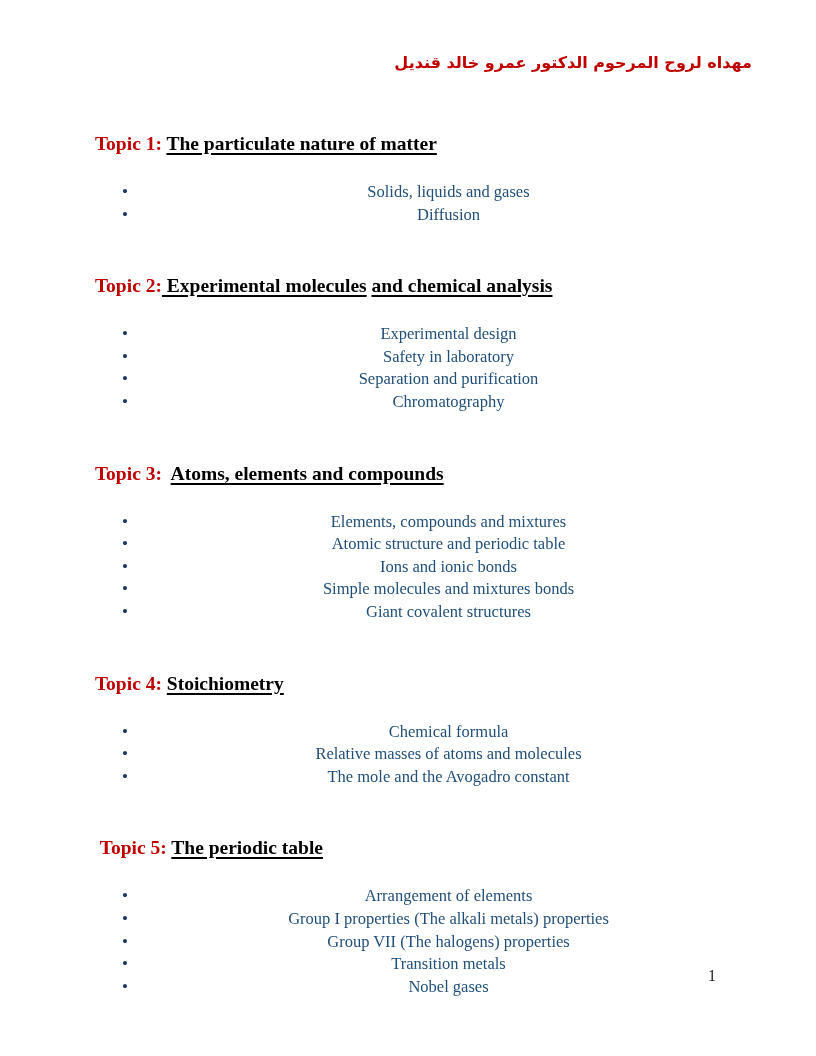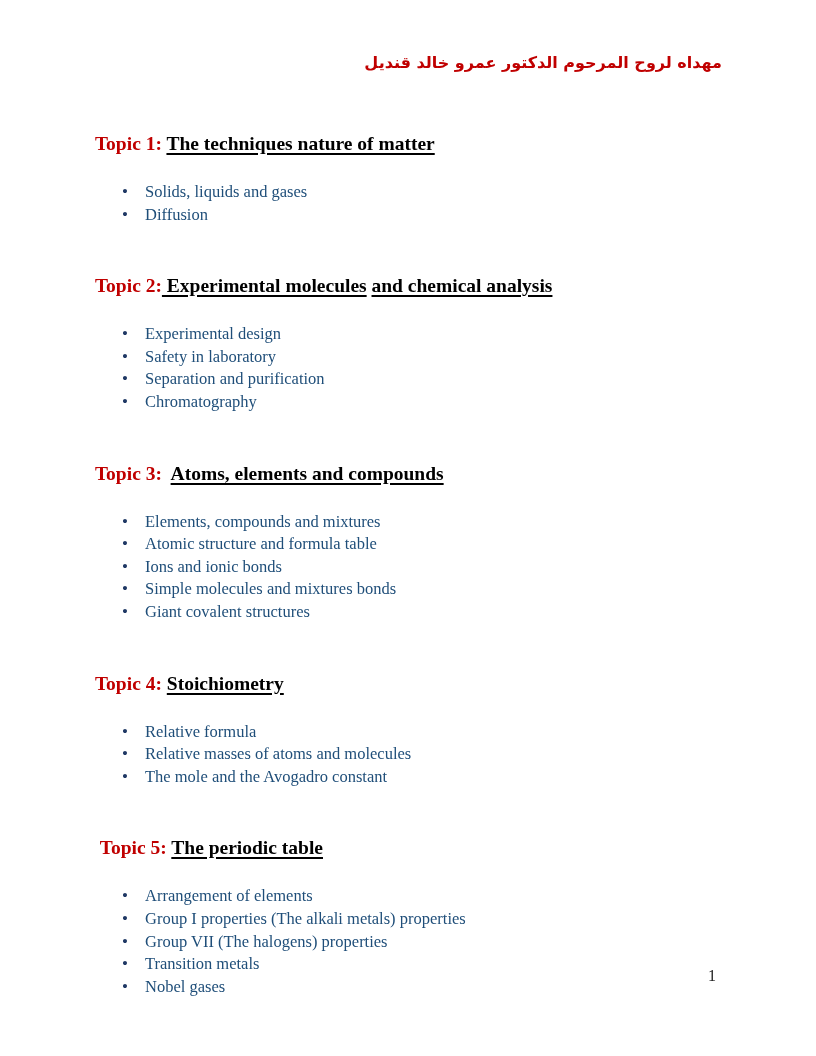--- a/index.html
+++ b/index.html
@@ -6,21 +6,21 @@
     margin: 0;
     padding: 0;
     background: #ffffff;
   }
   .page {
     position: relative;
     width: 816px;
     height: 1056px;
     background: #ffffff;
     box-sizing: border-box;
-    padding: 50px 94px 0 66px;
+    padding: 50px 64px 0 66px;
     overflow: hidden;
     font-family: "Liberation Serif", serif;
   }
   .dedication {
     direction: rtl;
     text-align: right;
     font-family: "DejaVu Sans", sans-serif;
     font-weight: bold;
     font-size: 16px;
     line-height: 26px;
@@ -54,20 +54,21 @@
     margin: 0;
     padding: 0;
   }
   .topic-item {
     position: relative;
     padding-left: 79px;
     font-size: 16.5px;
     line-height: 22.6px;
     color: var(--body-blue, #1F4E79);
     white-space: pre;
+    text-align: center;
   }
   .topic-item::before {
     content: "\2022";
     position: absolute;
     left: 56px;
     top: 0;
     color: var(--bullet-blue, #1F3864);
     font-size: 17px;
   }
   .page-number {
@@ -82,21 +83,21 @@
 </head>
 <body>
 
 <div class="page">
 
   <div class="dedication">مهداه لروح المرحوم الدكتور عمرو خالد قنديل</div>
 
   <main>
   <section class="topic first">
     <div class="topic-heading">
-      <span class="topic-label">Topic 1:</span><span class="topic-title"><span class="seg"> </span><span class="seg u">The techniques nature of matter</span></span>
+      <span class="topic-label">Topic 1:</span><span class="topic-title"><span class="seg"> </span><span class="seg u">The particulate nature of matter</span></span>
     </div>
     <ul class="topic-list">
           <li class="topic-item">Solids, liquids and gases</li>
           <li class="topic-item">Diffusion</li>
         </ul>
   </section>
 
   <section class="topic">
     <div class="topic-heading">
       <span class="topic-label">Topic 2:</span><span class="topic-title"><span class="seg u"> Experimental molecules</span><span class="seg"> </span><span class="seg u">and chemical analysis</span></span>
@@ -108,33 +109,33 @@
           <li class="topic-item">Chromatography</li>
         </ul>
   </section>
 
   <section class="topic">
     <div class="topic-heading">
       <span class="topic-label">Topic 3:</span><span class="topic-title"><span class="seg">  </span><span class="seg u">Atoms, elements and compounds</span></span>
     </div>
     <ul class="topic-list">
           <li class="topic-item">Elements, compounds and mixtures</li>
-          <li class="topic-item">Atomic structure and formula table</li>
+          <li class="topic-item">Atomic structure and periodic table</li>
           <li class="topic-item">Ions and ionic bonds</li>
           <li class="topic-item">Simple molecules and mixtures bonds</li>
           <li class="topic-item">Giant covalent structures</li>
         </ul>
   </section>
 
   <section class="topic">
     <div class="topic-heading">
       <span class="topic-label">Topic 4:</span><span class="topic-title"><span class="seg"> </span><span class="seg u">Stoichiometry</span></span>
     </div>
     <ul class="topic-list">
-          <li class="topic-item">Relative formula</li>
+          <li class="topic-item">Chemical formula</li>
           <li class="topic-item">Relative masses of atoms and molecules</li>
           <li class="topic-item">The mole and the Avogadro constant</li>
         </ul>
   </section>
 
   <section class="topic">
     <div class="topic-heading">
       <span class="topic-label"> Topic 5:</span><span class="topic-title"><span class="seg"> </span><span class="seg u">The periodic table</span></span>
     </div>
     <ul class="topic-list">

